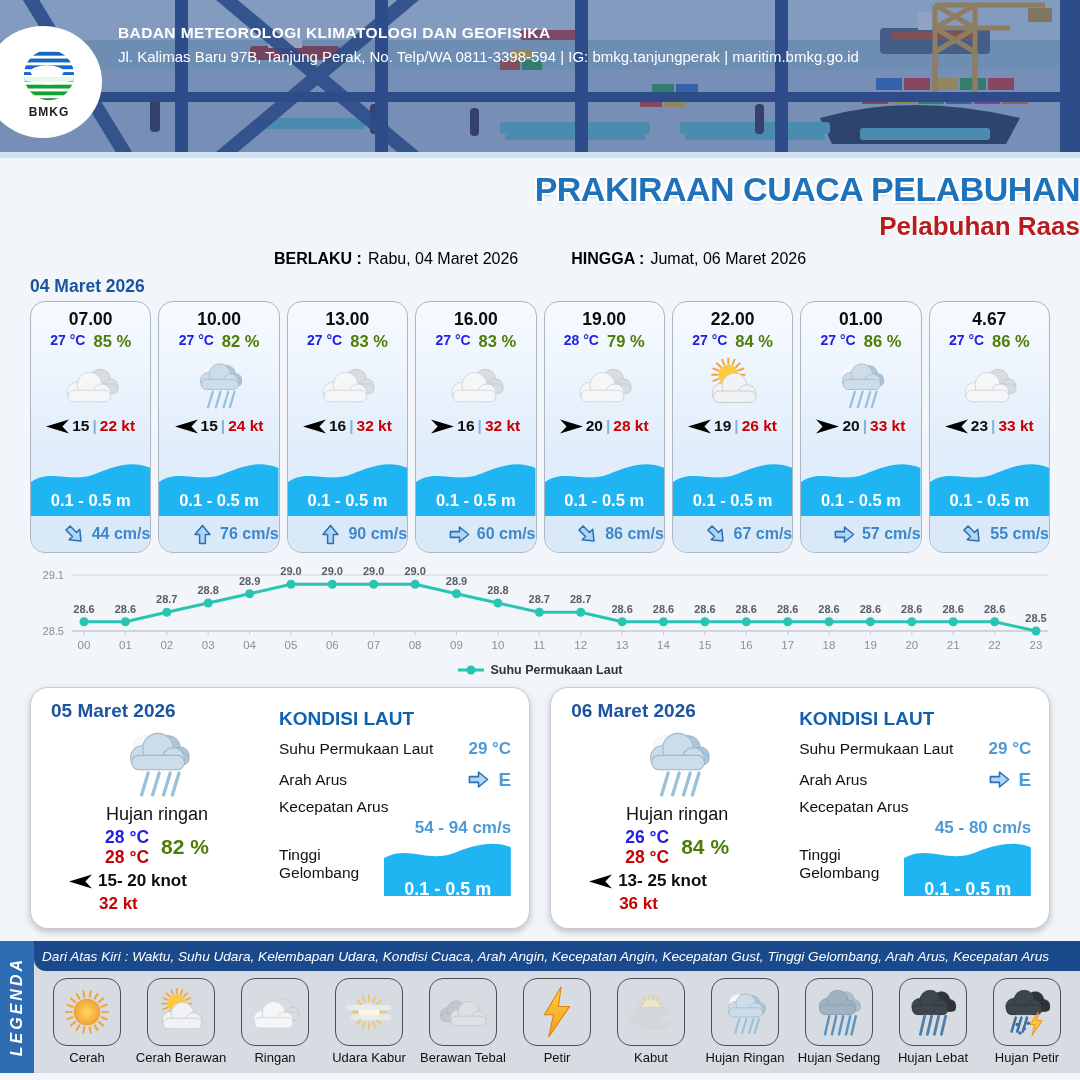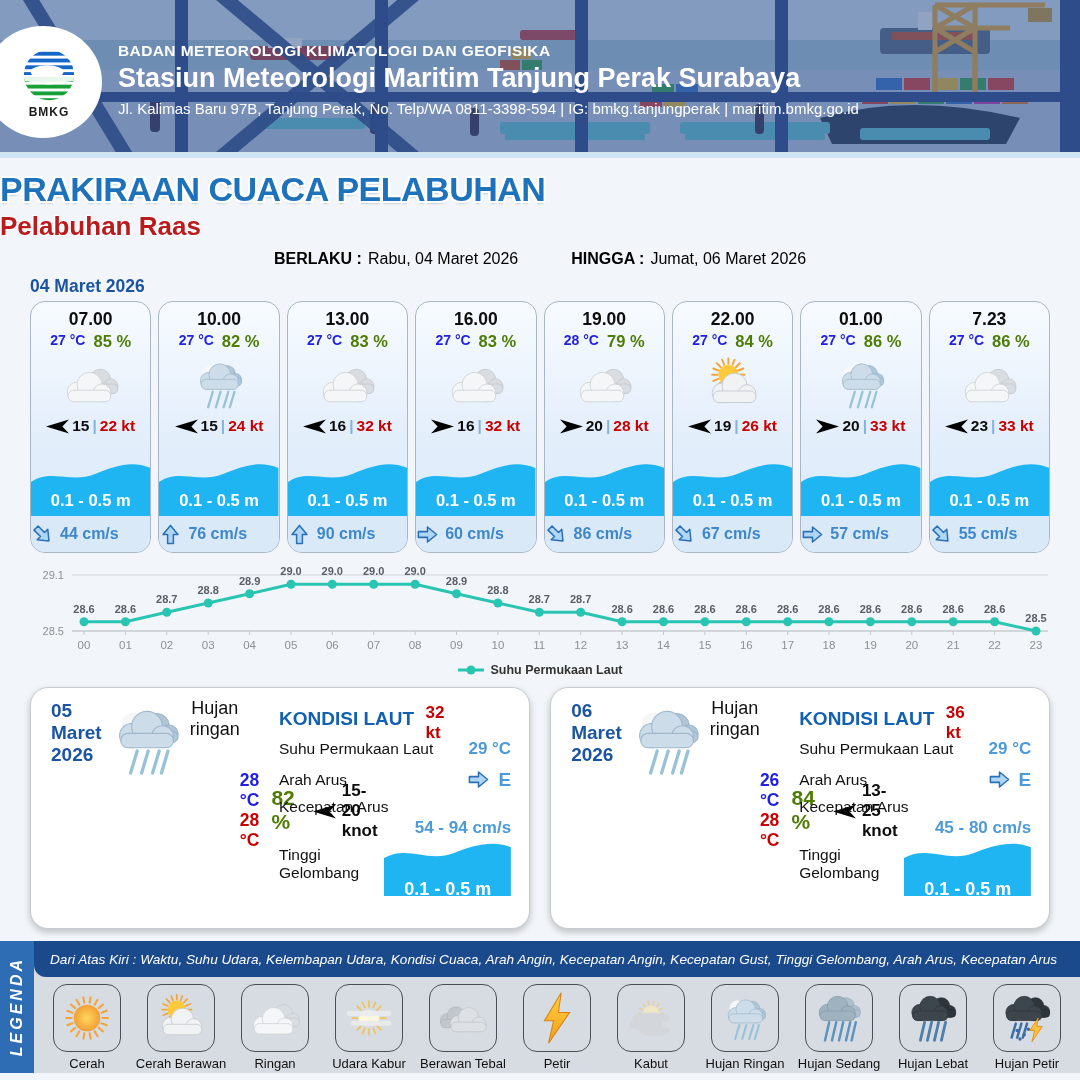--- a/index.html
+++ b/index.html
@@ -7,28 +7,28 @@
     font-family:"Liberation Sans", sans-serif; background:#f2f5f9; }
 
   
   .banner { position:relative; height:152px; background:#8aa3c9; overflow:hidden; }
   .banner svg.illus { position:absolute; inset:0; }
   .banner .overlay { position:absolute; inset:0; background:rgba(47,77,141,.47); }
   .logo-cap { position:absolute; left:-16px; top:26px; width:118px; height:112px;
     background:#fff; border-radius:50%; z-index:3; display:flex; flex-direction:column;
     align-items:center; justify-content:center; padding-left:12px; }
   .logo-cap .bmkg-txt { font-size:12px; font-weight:bold; color:#1d1d1d; letter-spacing:1px; margin-top:1px; }
-  .banner-text { position:relative; z-index:2; margin-left:118px; padding-top:42px; color:#fff; }
+  .banner-text { position:relative; z-index:2; margin-left:118px; padding-top:24px; color:#fff; }
   .bt-org { font-size:15.5px; font-weight:bold; letter-spacing:.4px; }
   .bt-station { font-size:27px; font-weight:bold; margin-top:3px; }
   .bt-addr { font-size:15px; margin-top:6px; }
   .banner-strip { height:6px; background:#cfe3f2; }
 
   
-  .title-block { text-align:left; padding-top:12px; }
+  .title-block { text-align:right; padding-top:12px; }
   .title-main { font-size:34px; font-weight:bold; letter-spacing:-.5px; color:#1e72bc;
     text-shadow:-2px -2px 0 #fff,2px -2px 0 #fff,-2px 2px 0 #fff,2px 2px 0 #fff,0 3px 2px rgba(0,0,0,.15); }
   .title-sub { font-size:26px; font-weight:bold; color:#b91c1c; margin-top:2px;
     text-shadow:-1px -1px 0 #fff,1px 1px 0 #fff; }
   .validity { display:flex; justify-content:center; gap:53px; margin-top:8px; font-size:16px; color:#000; }
   .validity b { font-weight:bold; }
   .validity span.val { margin-left:6px; }
 
   
   .hourly-date { width:1020px; margin:8px auto 4px; font-size:17.5px; font-weight:bold; color:#1b55a2; }
@@ -45,36 +45,36 @@
   .h-wind .h-ws { color:#0d0d0d; }
   .h-wind .h-sep { color:#7fb3e0; }
   .h-wind .h-gust { color:#c80000; }
   .dart { display:inline-flex; }
   .dart.right svg { transform:scaleX(-1); }
   .h-wave { position:absolute; bottom:36px; left:0; width:100%; height:62px; }
   .h-wave svg { position:absolute; inset:0; width:100%; height:100%; }
   .h-wavetext { position:absolute; bottom:6px; width:100%; text-align:center;
     color:#fff; font-weight:bold; font-size:16.5px; }
   .h-cur { position:absolute; bottom:0; left:0; width:100%; height:36px; background:#d9e9f8;
-    display:flex; align-items:center; justify-content:flex-start; gap:6px; }
+    display:flex; align-items:center; justify-content:flex-end; gap:6px; }
   .h-curtext { font-size:16px; font-weight:bold; color:#3d87ca; }
   .curarrow { display:inline-flex; }
   .curarrow.dir-n svg { transform:rotate(-90deg); }
   .curarrow.dir-se svg { transform:rotate(45deg); }
 
   
   .chart-wrap { width:1040px; margin:6px auto 0; }
   .chart-legend { display:flex; justify-content:center; align-items:center; gap:7px; margin-top:0px;
     font-size:12.5px; font-weight:bold; color:#333; }
 
   
   .daily-row { width:1020px; margin:10px auto 0; display:flex; gap:20px; }
   .dcard { flex:1; height:242px; background:#fff; border:1px solid #c6ccd3; border-radius:18px;
     box-shadow:0 3px 7px rgba(0,0,0,.22); padding:12px 18px 10px 20px; display:flex; }
-  .d-left { width:212px; display:flex; }
+  .d-left { width:212px; display:flex; flex-direction:column; }
   .d-date { font-size:19px; font-weight:bold; color:#1b55a2; }
   .d-icon { width:88px; height:88px; margin:-4px auto 0; }
   .d-cond { font-size:18px; color:#111; text-align:center; margin-top:-2px; }
   .d-temps { display:flex; align-items:center; justify-content:center; gap:12px; margin-top:2px; }
   .d-tcol { display:flex; flex-direction:column; line-height:1.15; }
   .d-tmin { font-size:17.5px; font-weight:bold; color:#2121df; }
   .d-tmax { font-size:17.5px; font-weight:bold; color:#c80000; }
   .d-hum { font-size:21px; font-weight:bold; color:#4e7c04; }
   .d-wind { display:flex; align-items:center; gap:6px; font-size:17px; font-weight:bold;
     color:#0d0d0d; margin:4px 0 0 18px; }
@@ -92,22 +92,22 @@
   .d-wave svg { position:absolute; inset:0; }
   .d-wavetext { position:absolute; bottom:8px; width:100%; text-align:center;
     color:#fff; font-weight:bold; font-size:18px; }
 
   
   .legend { display:flex; height:132px; margin-top:12px; }
   .legend-side { width:34px; background:#2e6db4; display:flex; align-items:center; justify-content:center; }
   .legend-side span { writing-mode:vertical-rl; transform:rotate(180deg); color:#fff;
     font-style:italic; font-weight:bold; font-size:16px; letter-spacing:3px; }
   .legend-main { flex:1; background:#d7dce2; display:flex; flex-direction:column; }
-  .legend-note { height:36px; background:#1b4a8c; color:#fff; font-style:italic; font-size:13.6px;
-    display:flex; align-items:center; padding-left:16px; border-bottom-left-radius:12px; }
+  .legend-note { height:30px; background:#1b4a8c; color:#fff; font-style:italic; font-size:13.6px;
+    display:flex; align-items:center; padding-left:8px; border-bottom-left-radius:12px; }
   .legend-items { flex:1; display:flex; justify-content:space-around; padding:7px 6px 0; }
   .legend-item { display:flex; flex-direction:column; align-items:center; width:90px; }
   .legend-box { width:68px; height:68px; border:1.6px solid #4a4f55; border-radius:14px;
     display:flex; align-items:center; justify-content:center; }
   .legend-label { font-size:13px; color:#111; margin-top:4px; white-space:nowrap; }
 </style>
 </head>
 <body>
 
 <div class="banner">
@@ -206,21 +206,20 @@
           <rect x="4" y="47" width="52" height="4"></rect>
             <rect x="4" y="54" width="52" height="3"></rect>
         </g>
         <path d="M4 33 h52 v3 l-26 4 -26 -4 z" fill="#fff" opacity=".9"></path>
       </g>
     </svg>
     <span class="bmkg-txt">BMKG</span>
   </div>
   <div class="banner-text">
     <div class="bt-org">BADAN METEOROLOGI KLIMATOLOGI DAN GEOFISIKA</div>
-    <div class="bt-station">Stasiun Meteorologi Maritim Tanjung Perak Surabaya</div>
     <div class="bt-addr">Jl. Kalimas Baru 97B, Tanjung Perak, No. Telp/WA 0811-3398-594 | IG: bmkg.tanjungperak | maritim.bmkg.go.id</div>
   </div>
 </div>
 <div class="banner-strip"></div>
 
 <div class="title-block">
   <div class="title-main">PRAKIRAAN CUACA PELABUHAN</div>
   <div class="title-sub">Pelabuhan Raas</div>
   <div class="validity">
     <div>
@@ -570,21 +569,21 @@
     <div class="h-cur">
       <span class="curarrow dir-e">
           <svg width="23" height="23" viewBox="0 0 24 24">
             <path d="M2.5,9 h9.5 V4.2 L21.5,12 L12,19.8 V15 H2.5 z" fill="#AFD7F5" stroke="#2B6FB5" stroke-width="1.6" stroke-linejoin="round"></path>
           </svg>
         </span>
       <span class="h-curtext">57 cm/s</span>
     </div>
   </div>
   <div class="hcard">
-    <div class="h-time">7.23</div>
+    <div class="h-time">4.67</div>
     <div class="h-tr">
       <span class="h-temp">27 °C</span>
       <span class="h-hum">86 %</span>
     </div>
     <div class="h-icon"><svg width="62" height="62" viewBox="0 0 80 80">
           <g transform="translate(52,40) scale(0.95)" fill="#D9DDE1" stroke="#C0C5CA" stroke-width="1">
     <circle cx="-14" cy="2" r="11"></circle>
             <circle cx="0" cy="-6" r="14"></circle>
             <circle cx="14" cy="3" r="10"></circle>
     <rect x="-24" y="0" width="48" height="13" rx="6.5"></rect>

